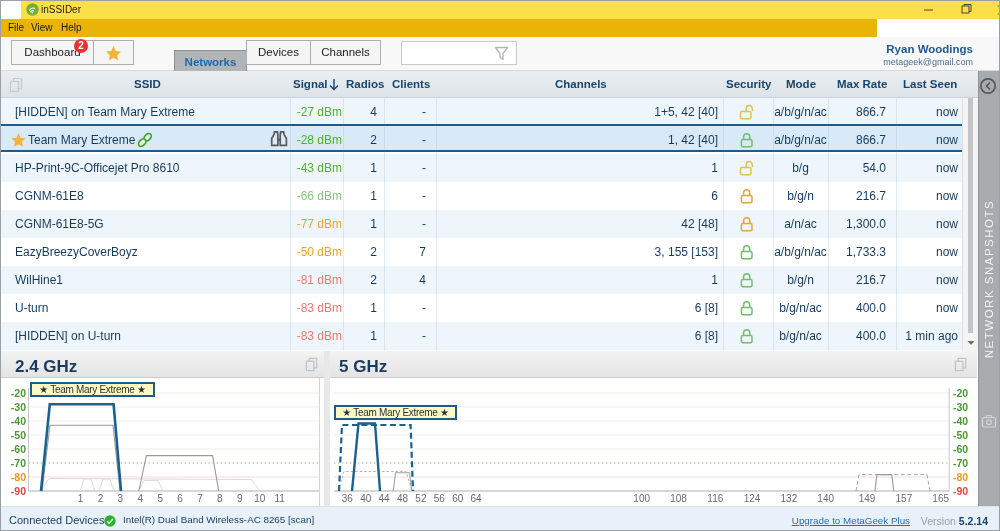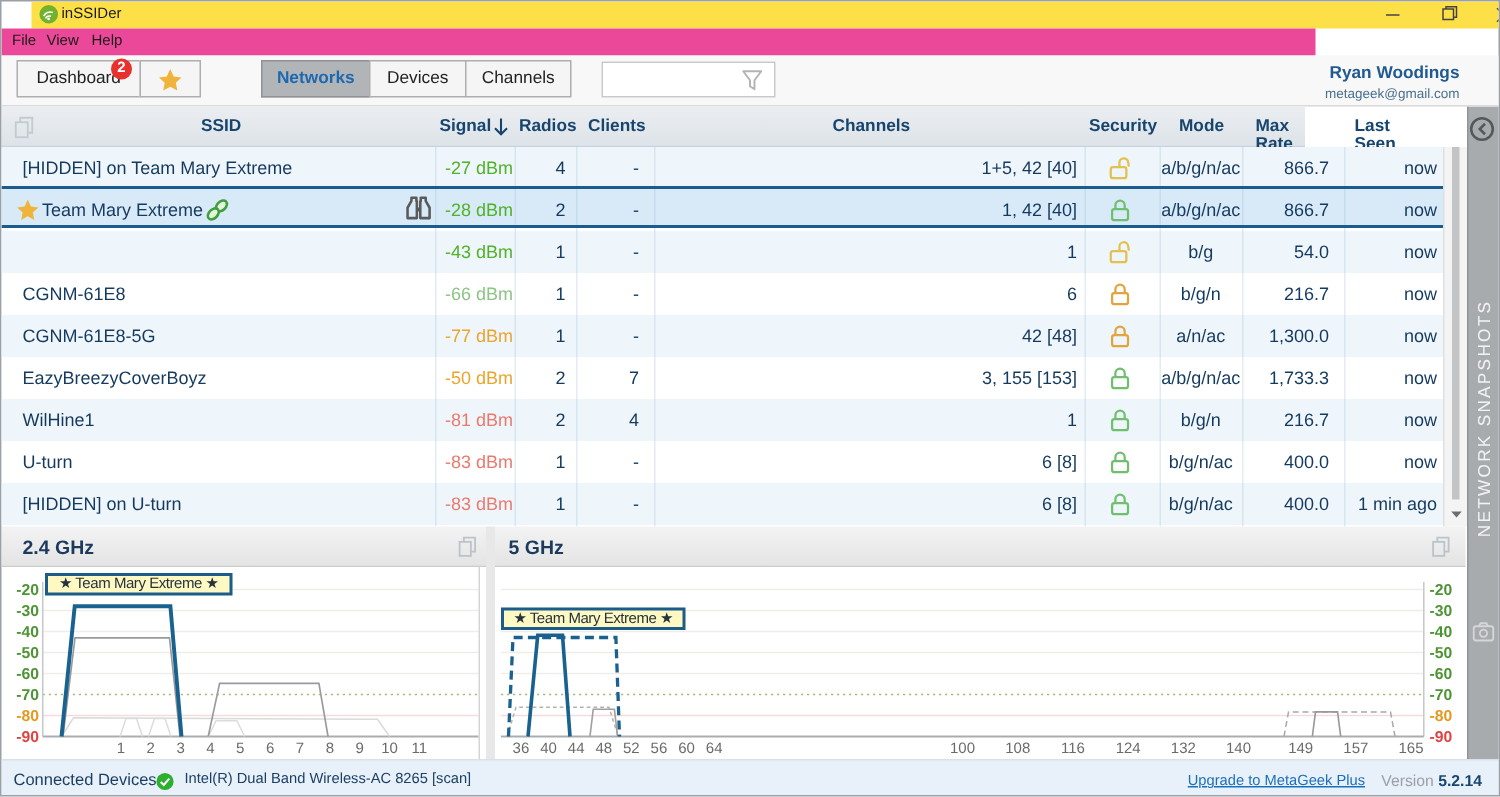--- a/index.html
+++ b/index.html
@@ -4,31 +4,31 @@
 <style>
 * { margin:0; padding:0; box-sizing:border-box; }
 html,body { width:1000px; height:531px; overflow:hidden; }
 body { position:relative; font-family:"Liberation Sans", sans-serif; background:#fff; border:1px solid #9aa0a5; }
 .abs { position:absolute; }
 
 
 #titlebar { left:0; top:0; width:1000px; height:18px; background:#fde047;margin-left:20px; }
 #apptitle { left:21px; top:3px; font-size:10px; color:#1a1a1a; }
 
-#menubar { left:0; top:18px; width:876px; height:18px; background:#ec4899; font-size:10px; color:#1a1a1a; }
+#menubar { left:0; top:18px; width:876px; height:18px; background:#eab308; font-size:10px; color:#1a1a1a; }
 #menubar span { position:absolute; top:3px; }
 
 #toolbar { left:0; top:36px; width:1000px; height:34px; background:#f8f8f8; border-bottom:1px solid #d9d9d9; }
 .tbtn { position:absolute; top:3px; height:25px; background:#f5f5f5; border:1px solid #aeaeae; font-size:11.5px; color:#222; text-align:center; }
 #userinfo { right:28px; top:6px; text-align:right; }
 #userinfo .name { font-size:11.5px; font-weight:bold; color:#215a90; }
 #userinfo .mail { font-size:9px; color:#49708f; margin-top:2px; }
 
 
-#thead { left:0; top:70px; width:869px; height:27px; background:linear-gradient(#ebeef1,#dde3e8); border-bottom:1px solid #c8d2da; }
+#thead { left:0; top:70px; width:977px; height:27px; background:linear-gradient(#ebeef1,#dde3e8); border-bottom:1px solid #c8d2da; }
 #thead span { position:absolute; top:7px; font-size:11.5px; font-weight:bold; color:#17456e; }
 
 
 #rows { left:0; top:97px; width:961px; height:253px; background:#fff; }
 .row { position:absolute; left:0; width:961px; height:28px; font-size:12px; color:#153a5f;padding-left:28px; }
 .row.odd { background:#eff6fb; }
 .row span { position:absolute; top:7px; }
 .c-ssid { left:14px; }
 .c-sig  { right:620px; }
 .c-rad  { right:585px; }
@@ -47,21 +47,21 @@
 
 
 #scrollbar { left:961px; top:97px; width:16px; height:253px; background:#f4f4f4; border-left:1px solid #e0e0e0; }
 #sthumb { position:absolute; left:5px; top:0px; width:5px; height:235px; background:#c2c4c6; }
 
 
 #sidebar { left:977px; top:70px; width:23px; height:435px; }
 
 
 .panel-h { position:absolute; height:27px; background:linear-gradient(#f3f3f3,#e4e4e4); border-bottom:1px solid #cccccc; }
-.panel-h .t { position:absolute; left:14px; top:6px; font-size:13px; font-weight:bold; color:#1b3a5e; }
+.panel-h .t { position:absolute; left:14px; top:6px; font-size:17px; font-weight:bold; color:#1b3a5e; }
 #ph24 { left:0; top:350px; width:323px; }
 #ph5  { left:329px; top:350px; width:647px; }
 #splitter { left:323px; top:350px; width:6px; height:155px; background:#e8e8e8; }
 .tagbox { position:absolute; background:#fef9c3; border:2px solid #1b5c8c; font-size:10px; letter-spacing:-0.3px; color:#26323c; text-align:center; line-height:11px; white-space:nowrap; z-index:5; }
 
 
 #statusbar { left:0; top:505px; width:1000px; height:26px; background:#e8f1fa; font-size:11.5px; color:#1b3f63; border-top:1px solid #d7e2ec; }
 #upg { position:absolute; right:91px; top:8px; color:#1a6fbd; font-weight:normal; font-size:9.8px; text-decoration:underline; }
 #ver { position:absolute; right:13px; top:8px; font-size:10.5px; color:#9aa0a6; }
 #ver b { color:#17456e; }
@@ -95,21 +95,21 @@
     <span style="left:60px">Help</span>
 </div>
 
 <div class="abs" id="toolbar">
   <div class="tbtn" style="left:10px;width:83px;line-height:23px;">Dashboard</div>
   <div class="tbtn" style="left:92px;width:41px;"></div>
   <svg class="abs" style="left:104px;top:8px" width="17" height="17" viewBox="0 0 17 17">
       <path d="M8.5 1 L10.8 6 16 6.6 12.2 10.2 13.2 15.4 8.5 12.8 3.8 15.4 4.8 10.2 1 6.6 6.2 6 Z" fill="#f0b43c"></path>
     </svg>
   <div class="abs" style="left:73px;top:2px;width:14px;height:14px;border-radius:50%;background:#e8312e;color:#fff;font-size:10px;font-weight:bold;text-align:center;line-height:14px;z-index:3">2</div>
-  <div class="tbtn" style="left:173px;width:73px;line-height:23px;background:#b1b5b7;color:#1e68b0;font-weight:bold;border-color:#8f9395;">Networks</div>
+  <div class="tbtn" style="left:173px;width:73px;line-height:23px;background:#b1b5b7;color:#1e68b0;font-weight:bold;border-color:#8f9395;margin-top:10px;">Networks</div>
   <div class="tbtn" style="left:245px;width:65px;line-height:23px;">Devices</div>
   <div class="tbtn" style="left:309px;width:71px;line-height:23px;">Channels</div>
   <div class="abs" style="left:400px;top:4px;width:116px;height:24px;background:#fff;border:1px solid #c9c9c9;"></div>
   <svg class="abs" style="left:493px;top:9px" width="15" height="15" viewBox="0 0 15 15">
       <path d="M1.5 1.5 H13.5 L9 7.5 V13.5 L6 11.5 V7.5 Z" fill="none" stroke="#b4b4b4" stroke-width="1.3" stroke-linejoin="round"></path>
     </svg>
   <div class="abs" id="userinfo">
       <div class="name">Ryan Woodings</div>
       <div class="mail">metageek@gmail.com</div>
     </div>
@@ -154,20 +154,21 @@
     <span class="c-ssid" style="left:27px">Team Mary Extreme</span>
     <span class="c-sig g1">-28 dBm</span>
       <span class="c-rad">2</span>
       <span class="c-cli">-</span>
     <span class="c-chn">1, 42 [40]</span>
       <span class="c-mode">a/b/g/n/ac</span>
     <span class="c-rate">866.7</span>
       <span class="c-seen">now</span>
   </div>
   <div class="row odd" style="top:56px">
+    <span class="c-ssid">HP-Print-9C-Officejet Pro 8610</span>
     <span class="c-sig g1">-43 dBm</span>
       <span class="c-rad">1</span>
       <span class="c-cli">-</span>
     <span class="c-chn">1</span>
       <span class="c-mode">b/g</span>
     <span class="c-rate">54.0</span>
       <span class="c-seen">now</span>
   </div>
   <div class="row" style="top:84px">
     <span class="c-ssid">CGNM-61E8</span>

